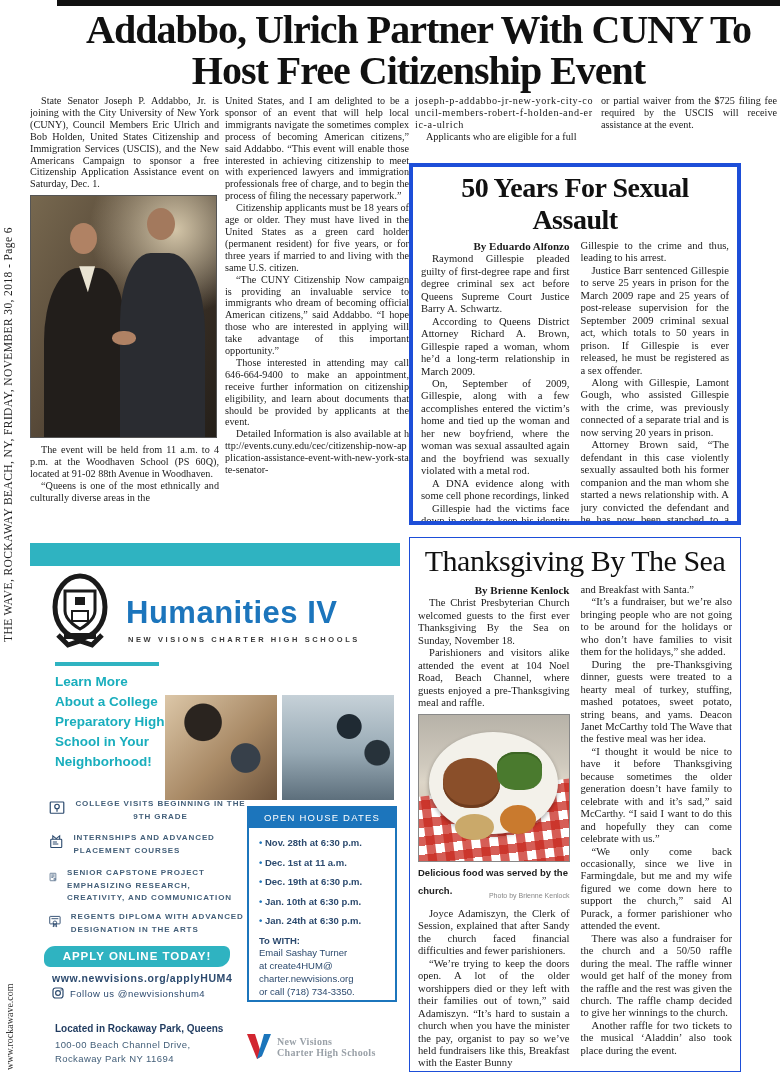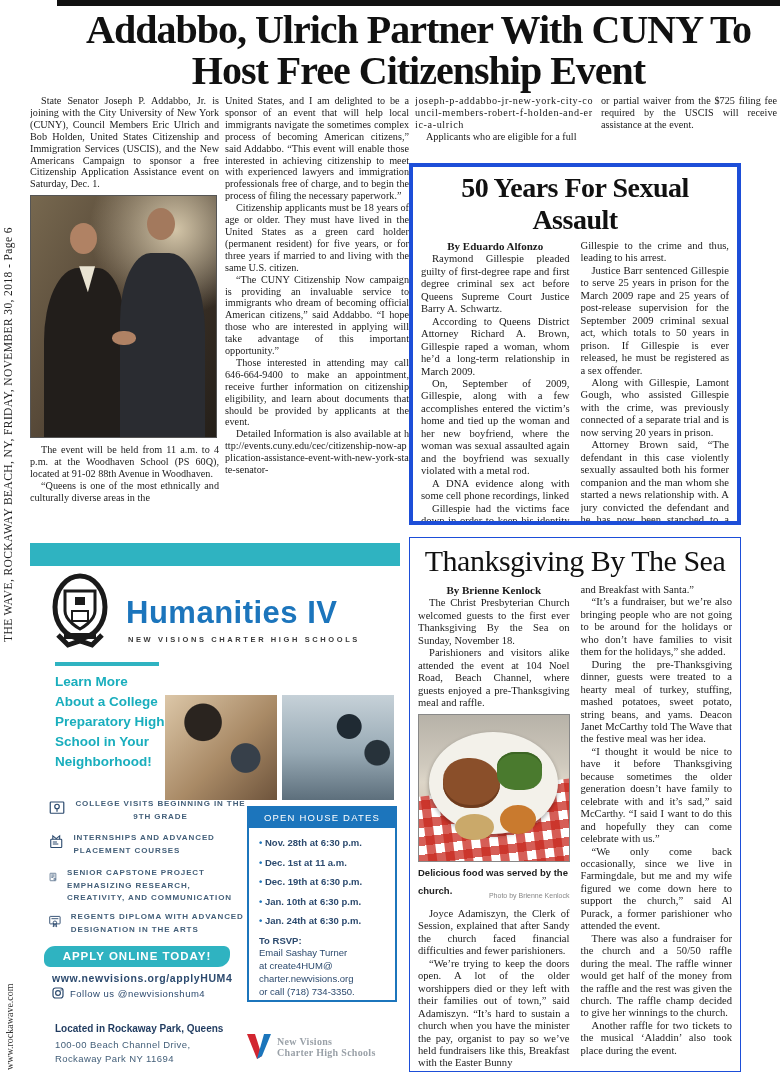--- a/index.html
+++ b/index.html
@@ -49,21 +49,21 @@
   
   .boxed { position:absolute; left:409px; width:332px; background:#fff; border:4px solid #1d4ed8;
     padding:4px 8px 6px; overflow:hidden; }
   #assault { top:163px; height:362px; }
   #thanks  { top:537px; height:535px; border-width:1.5px; }
   .box-title { text-align:center; color:#111; }
   #assault .box-title { font-size:28px; font-weight:bold; letter-spacing:-.5px; line-height:32px; margin:1px 0 4px; }
   #thanks  .box-title { font-size:30px; font-weight:normal; letter-spacing:-.5px; line-height:34px; margin:2px 0 6px; }
   .two-col { display:flex; gap:11px; }
   .bcol { flex:1; font-size:10.6px; line-height:12.45px; text-align:justify; overflow:hidden; }
-  .byline { font-weight:bold; font-size:11px; text-align:center; text-indent:0; margin-bottom:1px; }
+  .byline { font-weight:bold; font-size:11px; text-align:right; text-indent:0; margin-bottom:1px; }
 
   .photo-food { position:relative; width:100%; height:148px; margin:4px 0 2px; border:1px solid #888; overflow:hidden;
     background:linear-gradient(180deg,#b7b2a8 0%,#cfc9bd 34%,#ddd6c8 46%,#d8cfc0 55%,#cabfae 100%); }
   .cloth { position:absolute; left:-8%; bottom:-12px; width:116%; height:58%; transform:rotate(-7deg);
     background-color:#fff;
     background-image:
       repeating-linear-gradient(90deg, rgba(200,40,30,.75) 0 9px, rgba(255,255,255,0) 9px 18px),
       repeating-linear-gradient(0deg,  rgba(200,40,30,.75) 0 9px, rgba(255,255,255,.0) 9px 18px); }
   .plate { position:absolute; left:7%; top:12%; width:86%; height:70%; background:#f3f1ea;
     border-radius:50%; box-shadow:0 2px 4px rgba(0,0,0,.35); }
@@ -274,21 +274,21 @@
     </div>
 
     <div class="openhouse">
       <div class="oh-head">OPEN HOUSE DATES</div>
       <div class="oh-body">
         <div class="oh-date">Nov. 28th at 6:30 p.m.</div>
         <div class="oh-date">Dec. 1st at 11 a.m.</div>
         <div class="oh-date">Dec. 19th at 6:30 p.m.</div>
         <div class="oh-date">Jan. 10th at 6:30 p.m.</div>
         <div class="oh-date">Jan. 24th at 6:30 p.m.</div>
-        <div class="rsvp-title">To RSVP:</div>
+        <div class="rsvp-title">To WITH:</div>
         <div class="rsvp-line">Email Sashay Turner</div>
         <div class="rsvp-line">at create4HUM@</div>
         <div class="rsvp-line">charter.newvisions.org</div>
         <div class="rsvp-line">or call (718) 734-3350.</div>
       </div>
     </div>
 
     <div class="apply-cta">APPLY ONLINE TODAY!</div>
     <div class="apply-url">www.newvisions.org/applyHUM4</div>
     <div class="insta-row">

